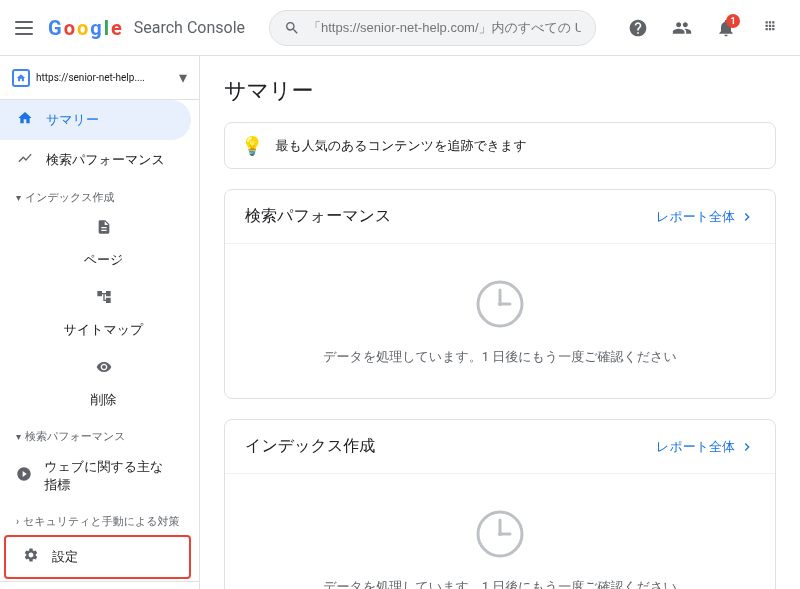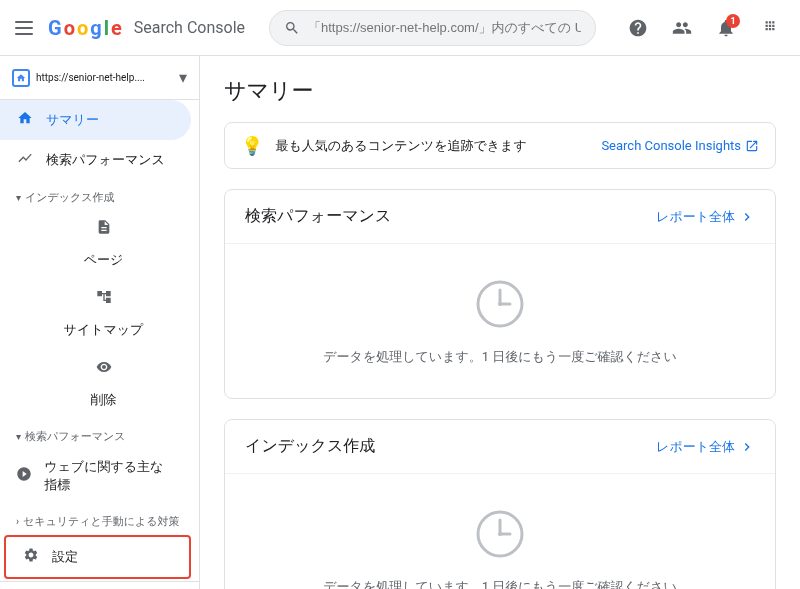--- a/index.html
+++ b/index.html
@@ -329,26 +329,20 @@
 
     </div>
   </nav>
 
   <main class="content">
     <h1 class="content-title">サマリー</h1>
 
     <div class="insight-banner">
       <span class="insight-icon">💡</span>
       <span class="insight-text">最も人気のあるコンテンツを追跡できます</span>
-      <a class="insight-link">
-        <span>Search Console Insights</span>
-        <svg width="14" height="14" viewBox="0 0 24 24" fill="#1a73e8">
-            <path d="M19 19H5V5h7V3H5c-1.11 0-2 .9-2 2v14c0 1.1.89 2 2 2h14c1.1 0 2-.9 2-2v-7h-2v7zM14 3v2h3.59l-9.83 9.83 1.41 1.41L19 6.41V10h2V3h-7z"></path>
-          </svg>
-      </a>
     </div>
 
     <div class="section-card">
       <div class="section-header">
         <span class="section-title">検索パフォーマンス</span>
         <a class="section-link">
           <span>レポート全体</span>
           <svg width="16" height="16" viewBox="0 0 24 24" fill="#1a73e8">
               <path d="M10 6L8.59 7.41 13.17 12l-4.58 4.59L10 18l6-6z"></path>
             </svg>

